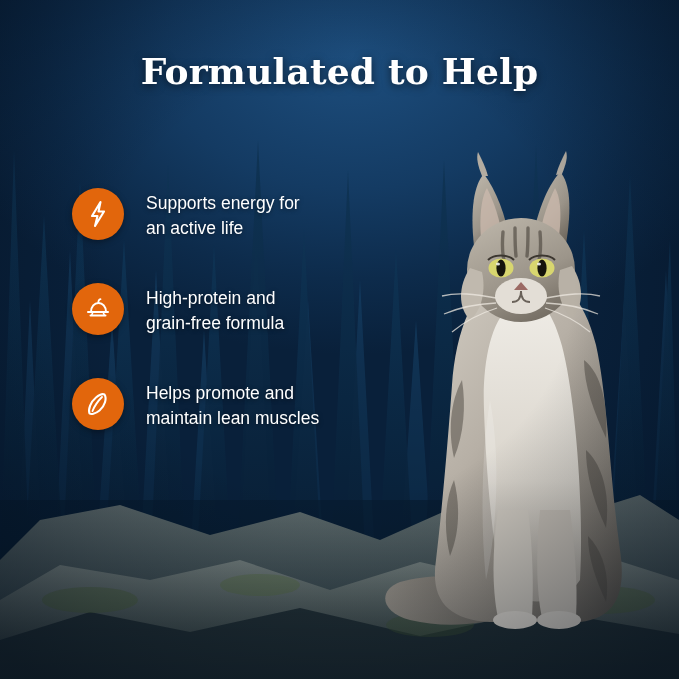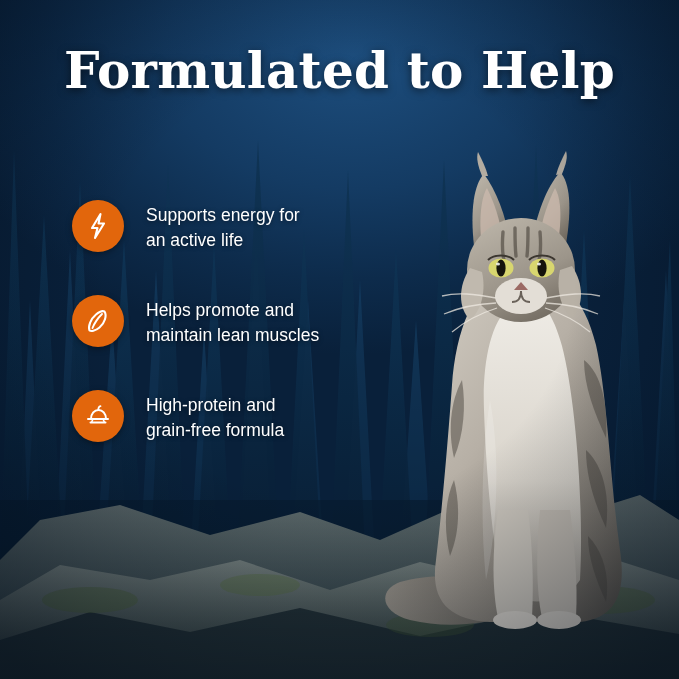--- a/index.html
+++ b/index.html
@@ -43,32 +43,32 @@
   
   .headline {
     position: absolute;
     left: 0;
     top: 48px;
     width: 679px;
     text-align: center;
     color: #ffffff;
     font-family: "DejaVu Serif", "Liberation Serif", serif;
     font-weight: bold;
-    font-size: 50px;
+    font-size: 36px;
     line-height: 46px;
     letter-spacing: 0.2px;
     text-shadow: 0 2px 8px rgba(0,0,0,0.55);
   }
   .headline .l2 { display: block; }
 
   
   .features {
     position: absolute;
     left: 72px;
-    top: 200px;
+    top: 188px;
     width: 300px;
   }
   .feature {
     display: flex;
     align-items: flex-start;
     margin-bottom: 42px;
   }
   .feature:last-child { margin-bottom: 0; }
   .badge {
     flex: 0 0 auto;
@@ -298,37 +298,37 @@
         <svg width="30" height="30" viewBox="0 0 30 30" aria-hidden="true">
           <path d="M17.5 3 L9 17 L14.5 17 L12 27 L21 12.5 L15.5 12.5 Z" fill="none" stroke="#ffffff" stroke-width="2.1" stroke-linejoin="round" stroke-linecap="round"></path>
         </svg>
       </div>
       <div class="feature-text">Supports energy for
 an active life</div>
     </div>
 
     <div class="feature">
       <div class="badge">
-        <svg width="30" height="30" viewBox="0 0 30 30" aria-hidden="true">
-          <path d="M21.5 5.5 C24 9.5 22 17 16.5 21.5 C12 25.2 8 25.5 6.5 24.5 C5 20.5 7.5 13 13 8.5 C17 5.2 20 4.8 21.5 5.5 Z" fill="none" stroke="#ffffff" stroke-width="2.1" stroke-linejoin="round"></path>
-          <path d="M19 8 C15 12 11.5 17 9.5 22" fill="none" stroke="#ffffff" stroke-width="1.9" stroke-linecap="round"></path>
-        </svg>
-      </div>
-      <div class="feature-text">Helps promote and
-maintain lean muscles</div>
-    </div>
-
-    <div class="feature">
-      <div class="badge">
         <svg width="32" height="32" viewBox="0 0 32 32" aria-hidden="true">
           <path d="M9 19 C9 13.5 12.5 10 16.5 10 C20.5 10 24 13.5 24 19 Z" fill="none" stroke="#ffffff" stroke-width="2" stroke-linejoin="round"></path>
           <path d="M16.5 10 C16 8 17 6.5 18.5 6.2" fill="none" stroke="#ffffff" stroke-width="1.8" stroke-linecap="round"></path>
           <path d="M6 19 L26 19" stroke="#ffffff" stroke-width="2" stroke-linecap="round"></path>
           <path d="M8.5 22.5 L23.5 22.5" stroke="#ffffff" stroke-width="2" stroke-linecap="round"></path>
           <path d="M11 19 L9.5 22.5 M21 19 L22.5 22.5" stroke="#ffffff" stroke-width="1.6"></path>
         </svg>
       </div>
       <div class="feature-text">High-protein and
 grain-free formula</div>
     </div>
 
+    <div class="feature">
+      <div class="badge">
+        <svg width="30" height="30" viewBox="0 0 30 30" aria-hidden="true">
+          <path d="M21.5 5.5 C24 9.5 22 17 16.5 21.5 C12 25.2 8 25.5 6.5 24.5 C5 20.5 7.5 13 13 8.5 C17 5.2 20 4.8 21.5 5.5 Z" fill="none" stroke="#ffffff" stroke-width="2.1" stroke-linejoin="round"></path>
+          <path d="M19 8 C15 12 11.5 17 9.5 22" fill="none" stroke="#ffffff" stroke-width="1.9" stroke-linecap="round"></path>
+        </svg>
+      </div>
+      <div class="feature-text">Helps promote and
+maintain lean muscles</div>
+    </div>
+
   </div>
 </div>
 
 </body></html>

